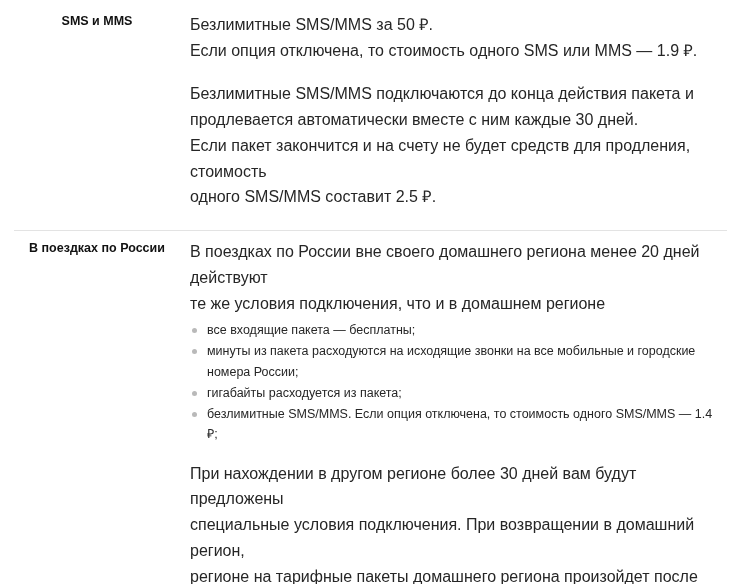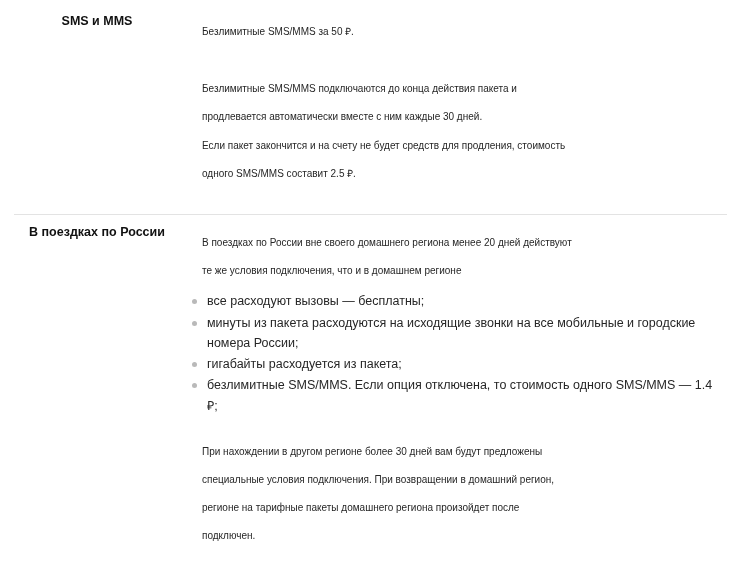--- a/index.html
+++ b/index.html
@@ -45,24 +45,24 @@
     color: #111111;
     line-height: 1.45;
     text-align: center;
   }
   .body-col {
     flex: 1 1 auto;
     box-sizing: border-box;
     padding-right: 8px;
   }
   .para {
-    font-size: 10px;
+    font-size: 16px;
     line-height: 1.62;
     color: #262626;
-    margin: 12px;
+    margin: 0;
   }
   .para + .para {
     margin-top: 0;
   }
   .gap-block {
     height: 17px;
   }
   .gap-block-small {
     height: 15px;
   }
@@ -100,20 +100,21 @@
 <body>
 
 <div class="page">
 
   <div class="section section-sms">
     <div class="label-col">
       <div class="label-text">SMS и MMS</div>
     </div>
     <div class="body-col">
       <p class="para">Безлимитные SMS/MMS за 50 ₽.</p>
+      <p class="para">Если опция отключена, то стоимость одного SMS или MMS — 1.9 ₽.</p>
 
       <div class="gap-block"></div>
 
       <p class="para">Безлимитные SMS/MMS подключаются до конца действия пакета и</p>
       <p class="para">продлевается автоматически вместе с ним каждые 30 дней.</p>
       <p class="para">Если пакет закончится и на счету не будет средств для продления, стоимость</p>
       <p class="para">одного SMS/MMS составит 2.5 ₽.</p>
     </div>
   </div>
 
@@ -121,21 +122,21 @@
 
   <div class="section section-travel">
     <div class="label-col">
       <div class="label-text">В поездках по России</div>
     </div>
     <div class="body-col">
       <p class="para">В поездках по России вне своего домашнего региона менее 20 дней действуют</p>
       <p class="para">те же условия подключения, что и в домашнем регионе</p>
 
       <ul class="bullets">
-        <li>все расходуют вызовы — бесплатны;</li>
+        <li>все входящие пакета — бесплатны;</li>
         <li>минуты из пакета расходуются на исходящие звонки на все мобильные и городские номера России;</li>
         <li>гигабайты расходуется из пакета;</li>
         <li>безлимитные SMS/MMS. Если опция отключена, то стоимость одного SMS/MMS — 1.4 ₽;</li>
       </ul>
 
       <div class="gap-block-small"></div>
 
       <p class="para">При нахождении в другом регионе более 30 дней вам будут предложены</p>
       <p class="para">специальные условия подключения. При возвращении в домашний регион,</p>
       <p class="para">регионе на тарифные пакеты домашнего региона произойдет после</p>

